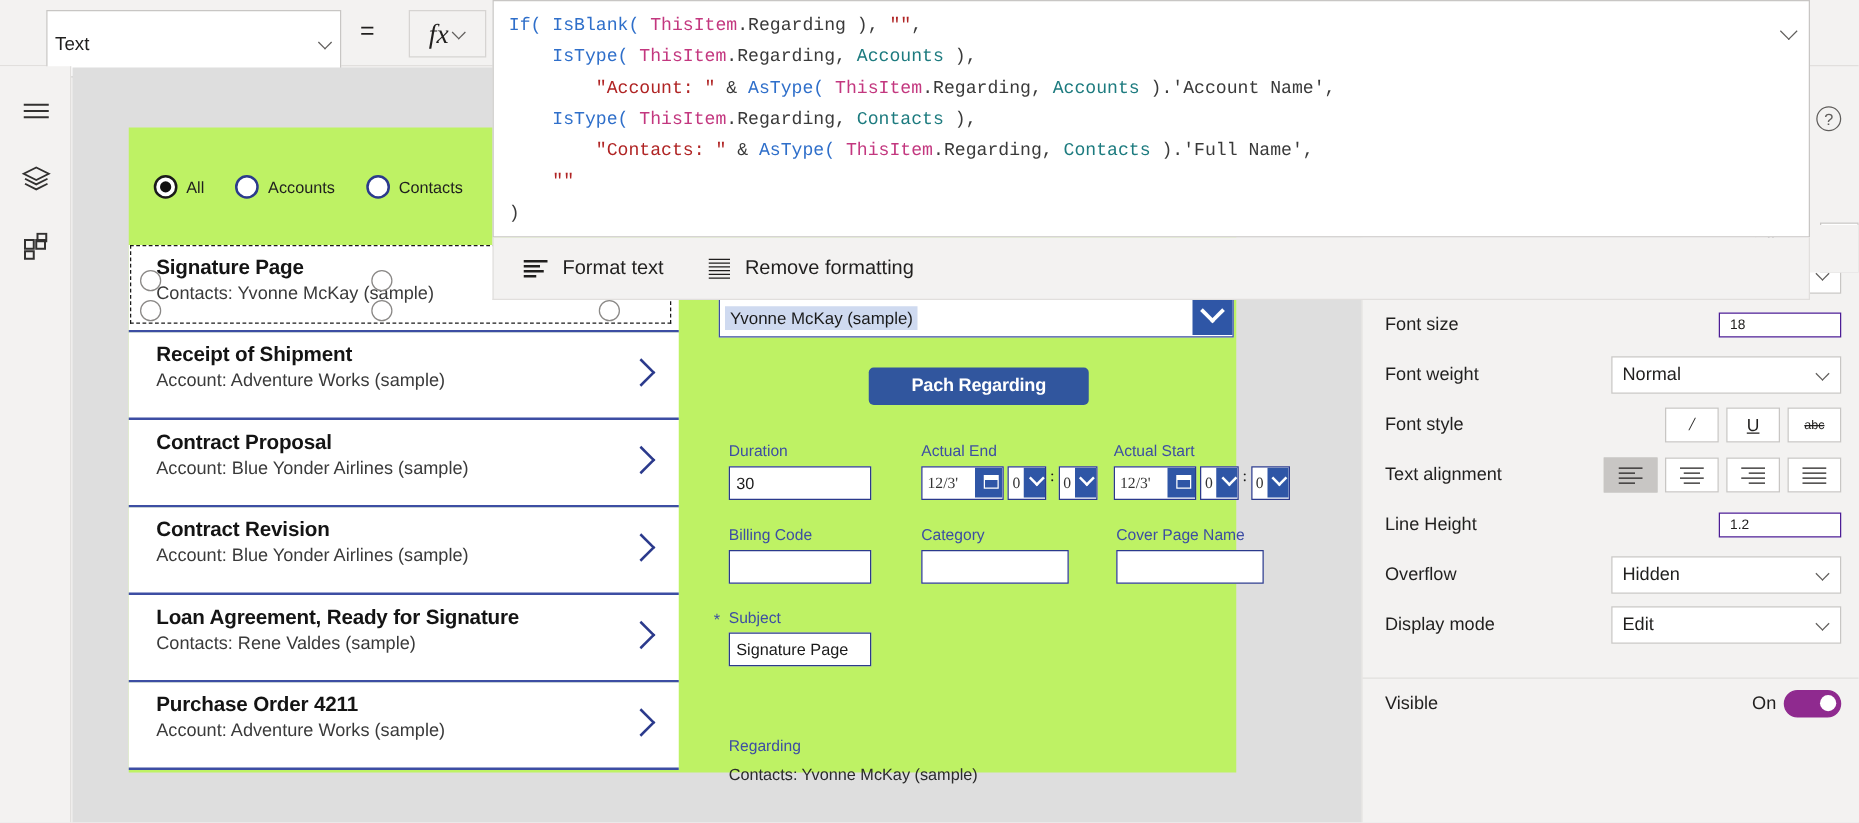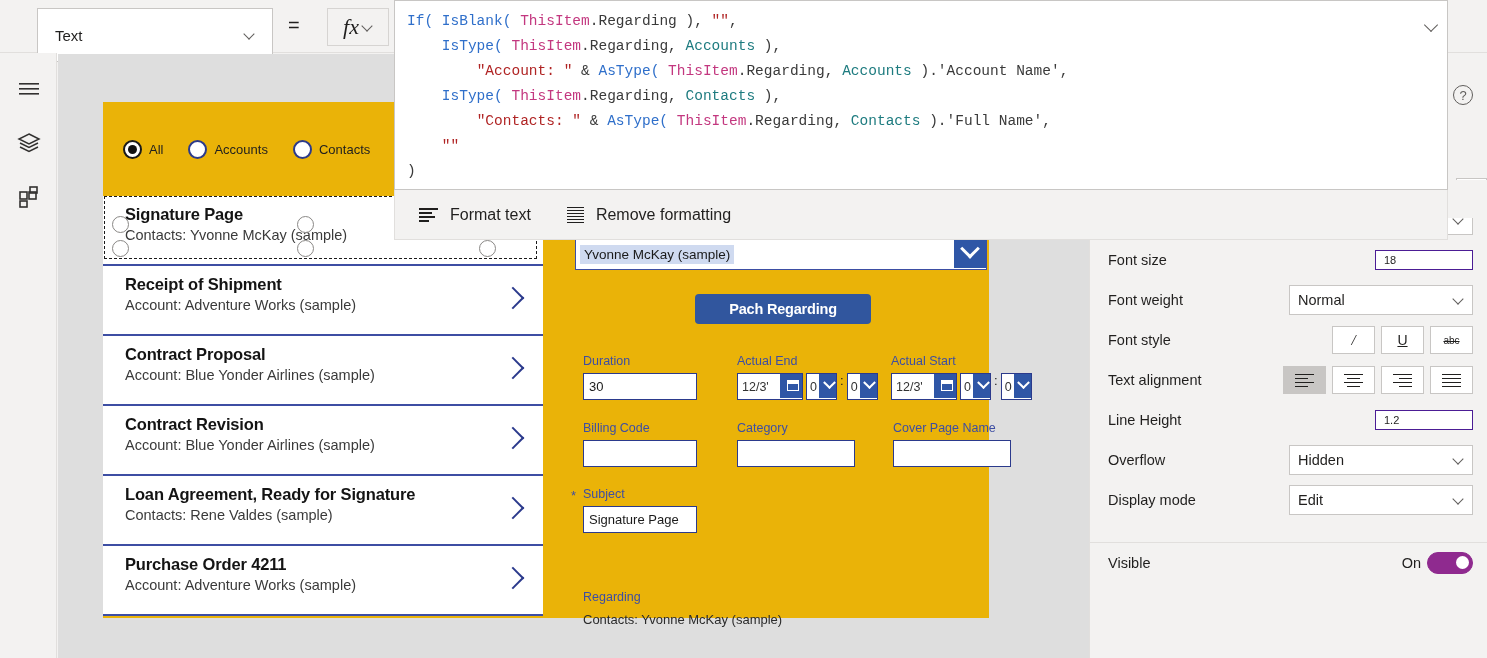--- a/index.html
+++ b/index.html
@@ -12,21 +12,21 @@
   #root { position: relative; width: 1487px; height: 658px; }
 
   
   .toolbar {
     position: absolute; left: 0; top: 0; width: 1487px; height: 53px;
     background: #f3f2f1; border-bottom: 1px solid #e1dfdd;
   }
   .prop-select {
     position: absolute; left: 37px; top: 8px; width: 236px; height: 54px;
     background: #fff; border: 1px solid #c8c6c4;
-    display: flex; align-items: center; padding: 0 17px;
+    display: flex; align-items: center; padding: 0 6px;
     font-size: 15px; color: #201f1e;
   }
   .prop-select .caret { margin-left: auto; }
   .eq-sign {
     position: absolute; left: 288px; top: 14px;
     font-size: 20px; color: #201f1e; font-weight: 500;
   }
   .fx-btn {
     position: absolute; left: 327px; top: 8px; width: 62px; height: 38px;
     background: #f3f2f1; border: 1px solid #d6d4d2;
@@ -52,21 +52,21 @@
   }
   .rail-icon svg { display: block; }
 
   
   .canvas-backdrop {
     position: absolute; left: 58px; top: 54px; width: 1031px; height: 604px;
     background: #dedede;
   }
   .app-screen {
     position: absolute; left: 103px; top: 102px; width: 886px; height: 516px;
-    background: #eab308;
+    background: #bef264;
   }
 
   
   .radio-row {
     position: absolute; left: 0; top: 0; width: 440px; height: 94px;
     display: flex; align-items: center; padding-left: 20px; gap: 8px;
   }
   .radio-item { display: flex; align-items: center; gap: 7px; margin-right: 17px; }
   .radio-circle {
     width: 19px; height: 19px; border-radius: 50%;
@@ -134,21 +134,21 @@
     font-size: 14.5px; font-weight: bold; letter-spacing: -0.2px;
     display: flex; align-items: center; justify-content: center;
   }
   .fld { position: absolute; }
   .fld-label { font-size: 12.5px; color: #3d4ea3; margin-bottom: 5px; }
   .fld-input {
     border: 1.6px solid #2b3a8c; background: #fff; height: 27px;
     display: flex; align-items: center; padding: 0 5px;
     font-size: 13px; color: #1a1a1a;
   }
-  .dtrow { display: flex; align-items: flex-start; gap: 3px; }
+  .dtrow { display: flex; align-items: flex-start; gap: 3px; font-family: Liberation Serif, serif; }
   .dt-date {
     width: 66px; height: 27px; border: 1.6px solid #2b3a8c; background: #fff;
     display: flex; align-items: center; position: relative; overflow: hidden;
   }
   .dt-date span { font-size: 12.5px; color: #333; padding-left: 4px; }
   .dt-cal {
     position: absolute; right: 0; top: 0; width: 22px; height: 23.8px;
     background: #2f56a6; display: flex; align-items: center; justify-content: center;
   }
   .cal-glyph {

